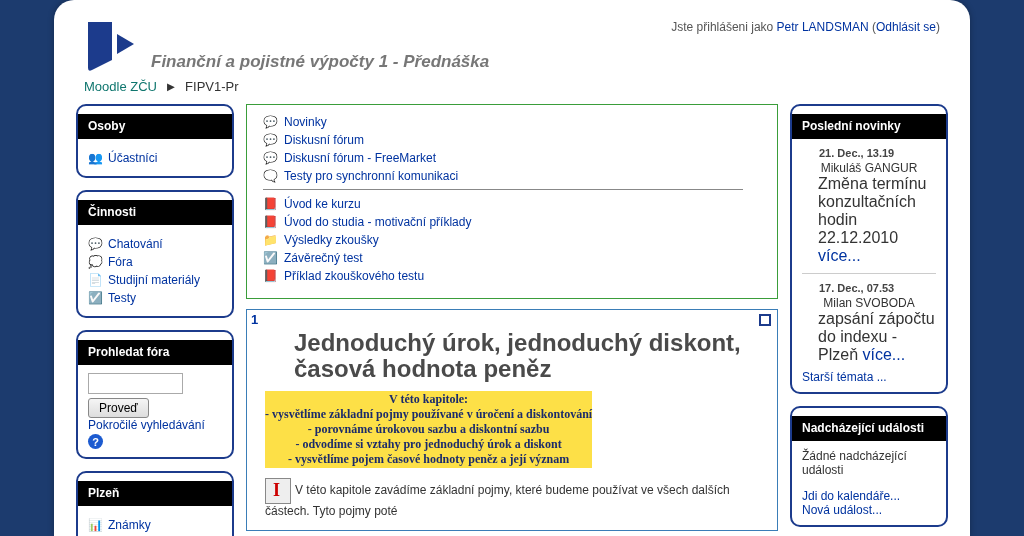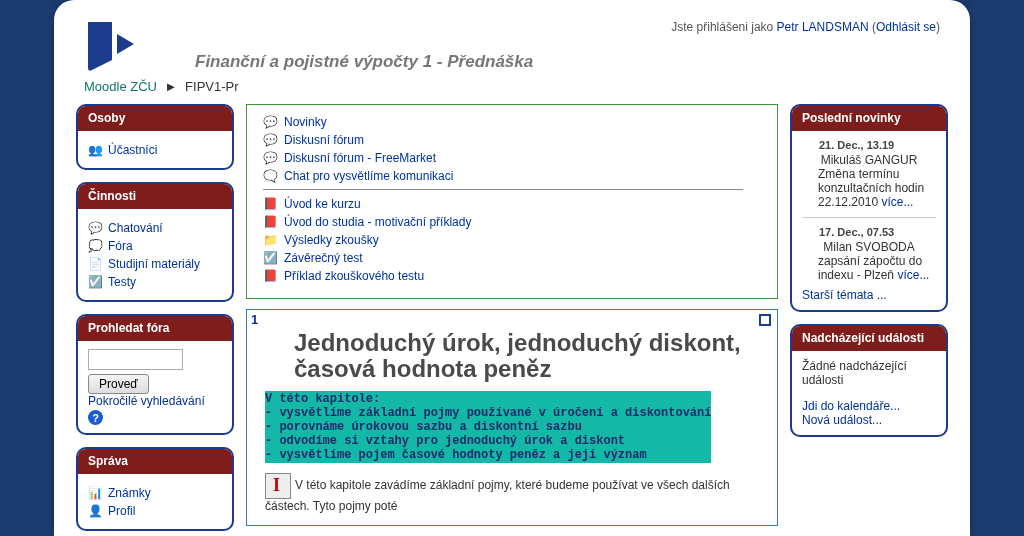--- a/index.html
+++ b/index.html
@@ -6,58 +6,58 @@
   body { margin:0; padding:0; background:#1C3B6E; font-family: Arial, Helvetica, sans-serif; font-size:12px; color:#333; }
   .canvas { width:1024px; height:536px; margin:0; position:relative;padding-left:20px; }
   .page { position:absolute; left:54px; top:0; width:916px; height:536px; background:#fff; border-radius:20px 20px 0 0; box-shadow:0 0 6px rgba(0,0,0,.3); overflow:hidden; }
 
   .header-area { padding:18px 30px 0 30px; position:relative; }
   .login-line { position:absolute; right:30px; top:20px; font-size:12px; color:#555; }
   .login-line a { color:#0033A0; text-decoration:none; }
 
   .logo { display:flex; align-items:flex-start; gap:12px; }
   .logo-box { width:55px; height:55px; }
-  .course-title { font-size:17px; font-style:italic; font-weight:bold; color:#777; margin-top:34px;margin-left:44px; }
+  .course-title { font-size:17px; font-style:italic; font-weight:bold; color:#777; margin-top:34px; }
 
   .breadcrumb { padding:6px 30px 10px 30px; font-size:13px; color:#333; }
   .breadcrumb a { color:#0f766e; text-decoration:none; }
   .bc-sep { margin:0 4px; color:#333; }
 
   .layout { display:flex; gap:12px; padding:0 22px; }
   .col-left  { width:158px; flex-shrink:0; }
   .col-right { width:158px; flex-shrink:0; }
   .col-mid   { flex:1; min-width:0; }
 
   .block { border:2px solid #1C3B8C; border-radius:10px; background:#fff; margin-bottom:12px; overflow:hidden; }
-  .block-head { background:#7f1d1d; color:#fff; font-weight:bold; font-size:12px; padding:5px 10px 6px 10px; }
+  .block-head { background:#000000; color:#fff; font-weight:bold; font-size:12px; padding:5px 10px 6px 10px;margin-top:8px; }
   .block-body { padding:8px 10px; font-size:12px; }
   .block-body a { color:#0033A0; text-decoration:none; }
   .side-item { display:flex; align-items:center; gap:5px; margin:3px 0; color:#0033A0; cursor:pointer; }
   .ico { width:15px; height:15px; display:inline-flex; align-items:center; justify-content:center; font-size:12px; }
   .news-date { font-size:11px; font-weight:bold; color:#444;margin-left:17px; }
   .news-author { font-size:12px; color:#333; margin-top:2px;text-align:center; }
-  .news-text { margin-left:16px; font-size:12px; color:#333; }
+  .news-text { margin-left:16px; font-size:16px; color:#333; }
   .news-text a { color:#0033A0; }
   .news-sep { border-top:1px solid #ccc; margin:8px 0; }
   .more-link { color:#0033A0; }
 
   .search-input { width:95px; border:1px solid #aaa; background:#fff; padding:2px; margin-bottom:4px; }
   .search-btn { border:1px solid #888; border-radius:3px; background:linear-gradient(#f5f5f5,#ddd); padding:2px 10px; font-size:12px; cursor:pointer; }
   .help-ico { display:inline-flex; width:15px; height:15px; border-radius:50%; background:#1C5BD0; color:#fff; align-items:center; justify-content:center; font-size:11px; font-weight:bold; margin-top:2px; }
 
   .topic-box { border:1px solid #3a9d3a; background:#fff; padding:6px 16px 12px 16px; margin-bottom:10px; }
   .topic-item { display:flex; align-items:center; gap:6px; margin:3px 0; color:#0033A0; cursor:pointer; }
   .topic-item span[data-bind] { color:#0033A0; }
   .topic-sep { border-top:1px solid #888; margin:6px 0; width:480px; }
 
   .section-frame { border:1px solid #3a7db7; position:relative; padding:20px 18px 12px 18px; }
   .sec-num { position:absolute; top:2px; left:4px; color:#0033A0; font-weight:bold; font-size:13px; }
   .sq-ico { position:absolute; top:4px; right:6px; width:12px; height:12px; border:2px solid #1C3B8C; }
   .sec-title { font-family:Verdana,Arial,sans-serif; color:#4a4a4a; font-weight:bold; font-size:24px; line-height:1.1;margin-left:29px; }
-  .hi-block { display:inline-block; background:#14b8a6; padding:1px 0; margin-top:8px; font-size:12px; font-weight:bold; color:#1b2b6b; font-family:Liberation Mono, monospace; }
+  .hi-block { display:inline-block; background:#fde047; padding:1px 0; margin-top:8px; font-size:12px; font-weight:bold; color:#1b2b6b; font-family:Liberation Serif, serif;text-align:center; }
   .hi-line { display:block; }
   .intro-line { margin-top:10px; font-size:12px; }
   .i-ico { display:inline-block; width:26px; height:26px; border:1px solid #888; background:#eee; vertical-align:middle; margin-right:4px; position:relative; }
   .i-ico::after { content:"I"; color:#c00; font-weight:bold; font-family:Georgia,serif; font-size:18px; position:absolute; left:7px; top:1px; }
 
   a { cursor:pointer; }
 </style>
 </head>
 <body>
 
@@ -126,21 +126,21 @@
           <div class="block-head" data-bind="left.search.title">Prohledat fóra</div>
           <div class="block-body">
             <input class="search-input" type="text" placeholder="" style=""><br>
             <button class="search-btn" data-bind="left.search.btn">Proveď</button><br>
             <a data-bind="left.search.adv">Pokročilé vyhledávání</a>
             <span class="help-ico">?</span>
           </div>
         </div>
 
         <div class="block">
-          <div class="block-head" data-bind="left.sprava.title">Správa</div>
+          <div class="block-head" data-bind="left.sprava.title">Plzeň</div>
           <div class="block-body">
             <div class="side-item">
                 <span class="ico">📊</span>
                 <span data-bind="left.sprava.items.0">Známky</span>
               </div>
             <div class="side-item">
                 <span class="ico">👤</span>
                 <span data-bind="left.sprava.items.1">Profil</span>
               </div>
           </div>
@@ -156,21 +156,21 @@
           <div class="topic-item">
               <span class="ico">💬</span>
               <span data-bind="mid.top.1">Diskusní fórum</span>
             </div>
           <div class="topic-item">
               <span class="ico">💬</span>
               <span data-bind="mid.top.2">Diskusní fórum - FreeMarket</span>
             </div>
           <div class="topic-item">
               <span class="ico">🗨️</span>
-              <span data-bind="mid.top.3">Chat pro vysvětlíme komunikaci</span>
+              <span data-bind="mid.top.3">Testy pro synchronní komunikaci</span>
             </div>
           <div class="topic-sep"></div>
           <div class="topic-item">
               <span class="ico">📕</span>
               <span data-bind="mid.course.0">Úvod ke kurzu</span>
             </div>
           <div class="topic-item">
               <span class="ico">📕</span>
               <span data-bind="mid.course.1">Úvod do studia - motivační příklady</span>
             </div>

